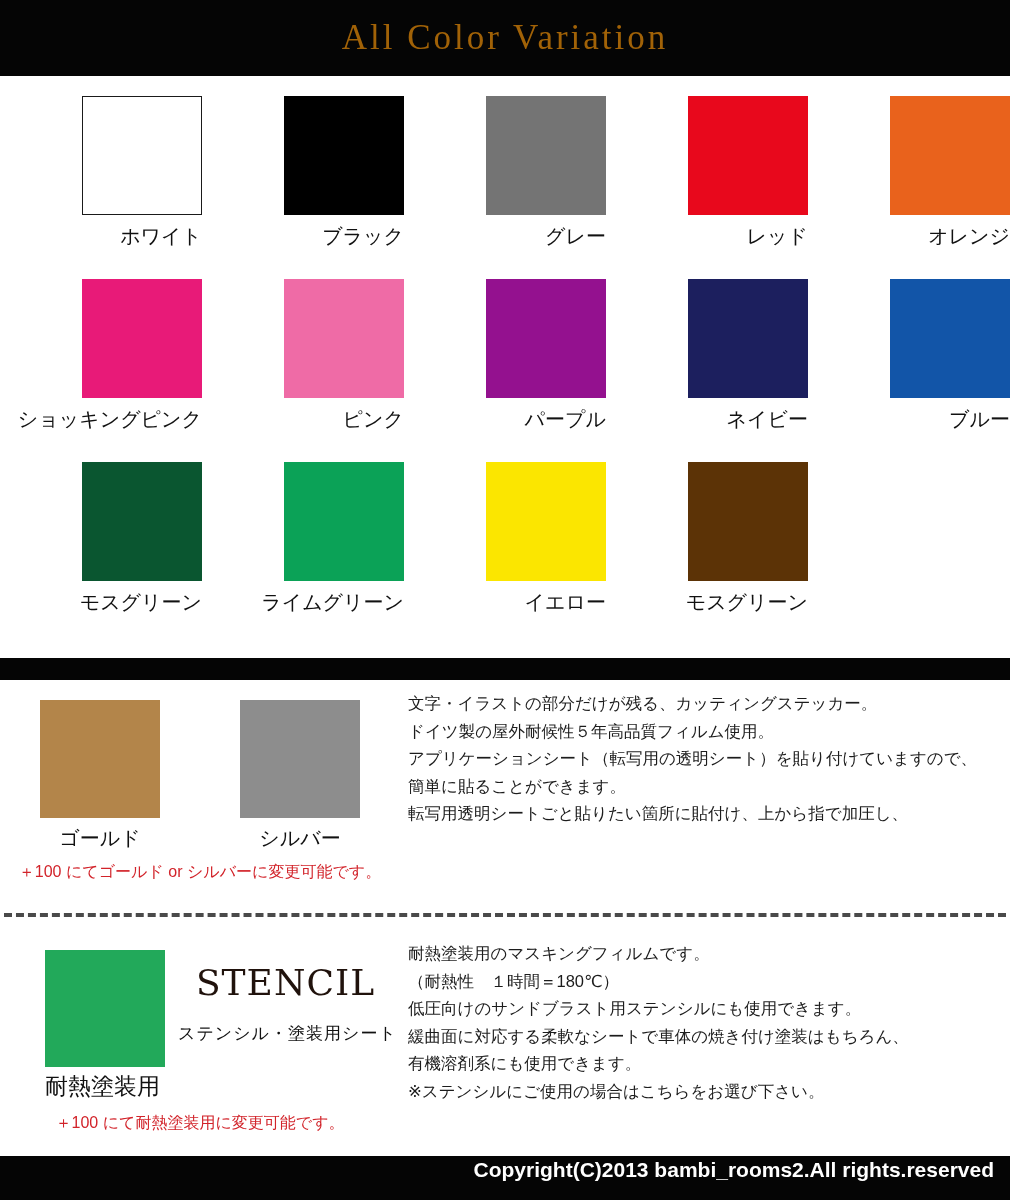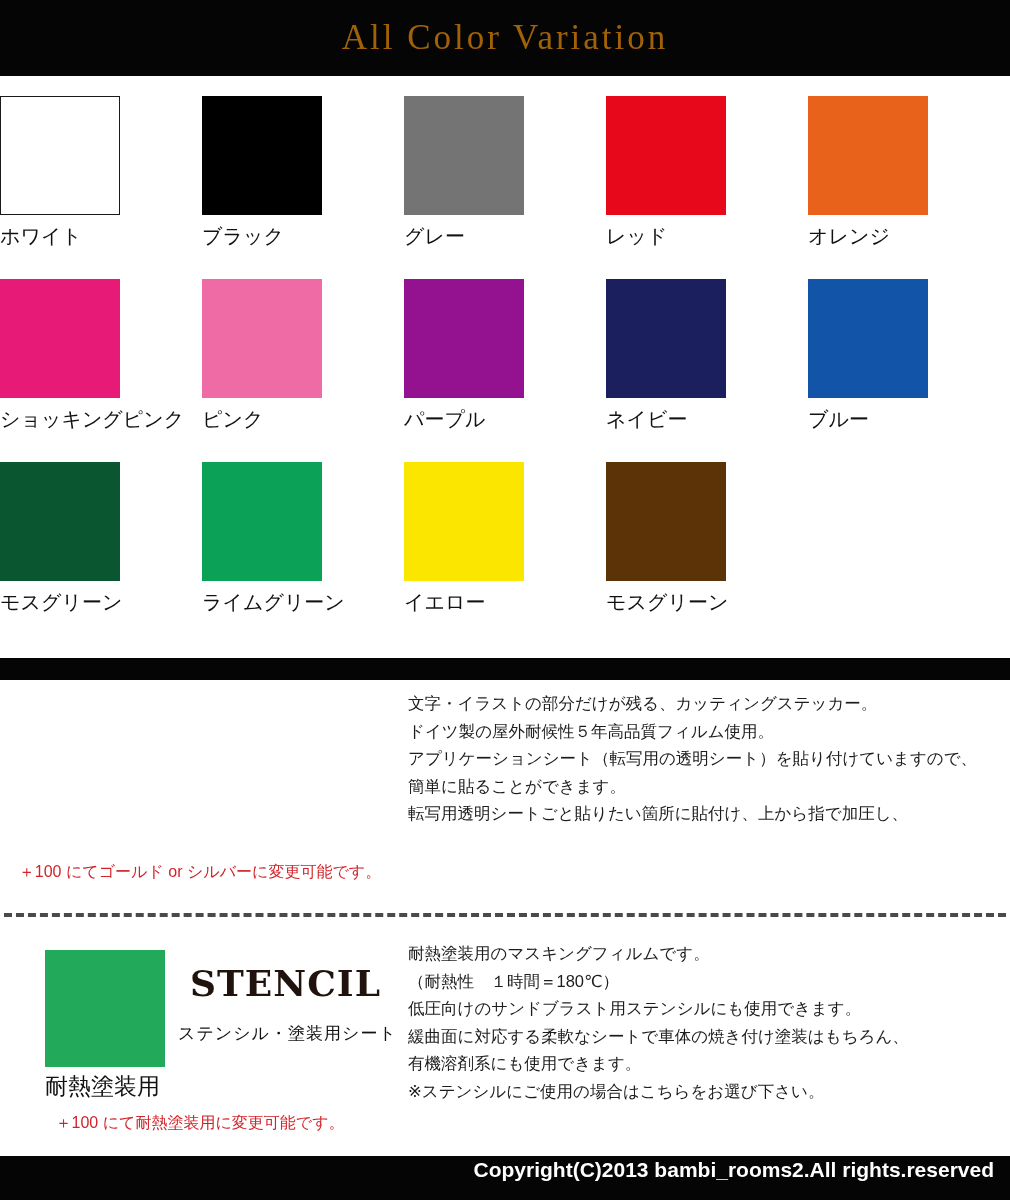--- a/index.html
+++ b/index.html
@@ -33,21 +33,21 @@
   .grid{
     position:absolute;left:0;top:96px;width:1010px;
   }
   .grid-row{
     display:flex;width:1010px;
     margin-bottom:0;
     height:183px;
   }
   .cell{
     width:202px;
-    display:flex;flex-direction:column;align-items:flex-start;
+    display:flex;flex-direction:column;align-items:flex-end;
   }
   .swatch{
     width:120px;height:119px;
     box-sizing:border-box;
   }
   .swatch.bordered{border:1.5px solid #1a1a1a;}
   .cell-label{
     margin-top:9px;
     font-size:20px;
     line-height:24px;
@@ -111,21 +111,21 @@
     position:absolute;left:0;top:0;width:400px;height:210px;
   }
   .stencil-swatch{
     position:absolute;left:45px;top:15px;width:120px;height:117px;
   }
   .stencil-logo{
     position:absolute;left:178px;top:28px;width:215px;
   }
   .stencil-word{
     font-family:"DejaVu Serif","Liberation Serif",serif;
-    font-weight:700;
+    font-weight:400;
     font-size:36px;
     line-height:40px;
     letter-spacing:1px;
     color:#20120c;
     text-align:center;
     white-space:nowrap;
   }
   .stencil-sub{
     margin-top:20px;
     font-size:17px;
@@ -232,20 +232,30 @@
           <div class="swatch" style="background: rgb(92, 51, 6);"></div>
           <div class="cell-label">モスグリーン</div>
         </div>
       </div>
     </div>
 
   <div class="black-divider"></div>
 
   <div class="mid">
     <div class="mid-left">
+      <div class="metal-row" id="metal-row">
+          <div class="metal-cell">
+            <div class="metal-swatch" style="background: rgb(179, 133, 74);"></div>
+            <div class="metal-label">ゴールド</div>
+          </div>
+          <div class="metal-cell">
+            <div class="metal-swatch" style="background: rgb(141, 141, 141);"></div>
+            <div class="metal-label">シルバー</div>
+          </div>
+        </div>
       <div class="note-red" style="color: rgb(210, 35, 42);">＋100 にてゴールド or シルバーに変更可能です。</div>
     </div>
     <div class="mid-right" id="mid-desc">
         <div class="desc-line">文字・イラストの部分だけが残る、カッティングステッカー。</div>
         <div class="desc-line">ドイツ製の屋外耐候性５年高品質フィルム使用。</div>
         <div class="desc-line">アプリケーションシート（転写用の透明シート）を貼り付けていますので、</div>
         <div class="desc-line">簡単に貼ることができます。</div>
         <div class="desc-line">転写用透明シートごと貼りたい箇所に貼付け、上から指で加圧し、</div>
       </div>
   </div>

